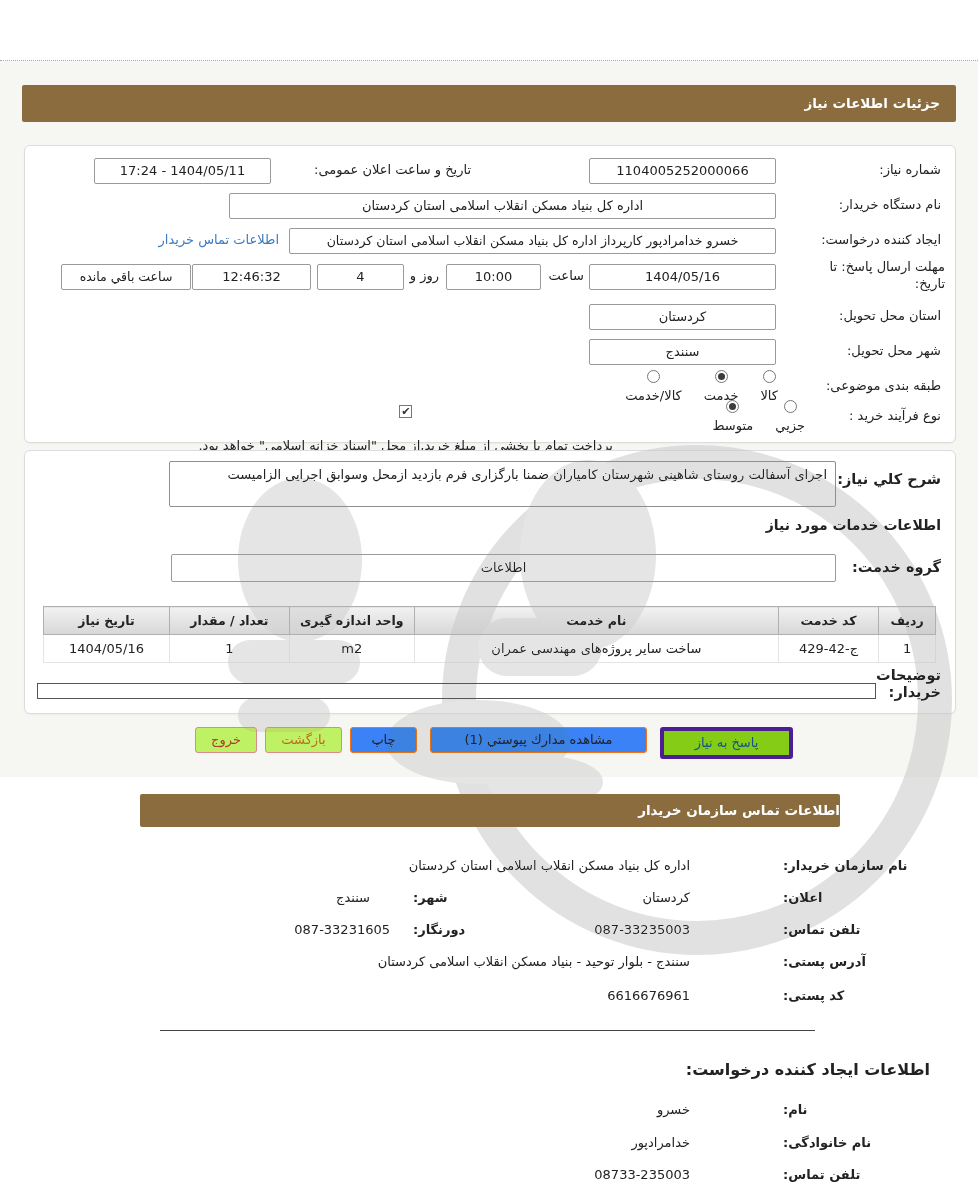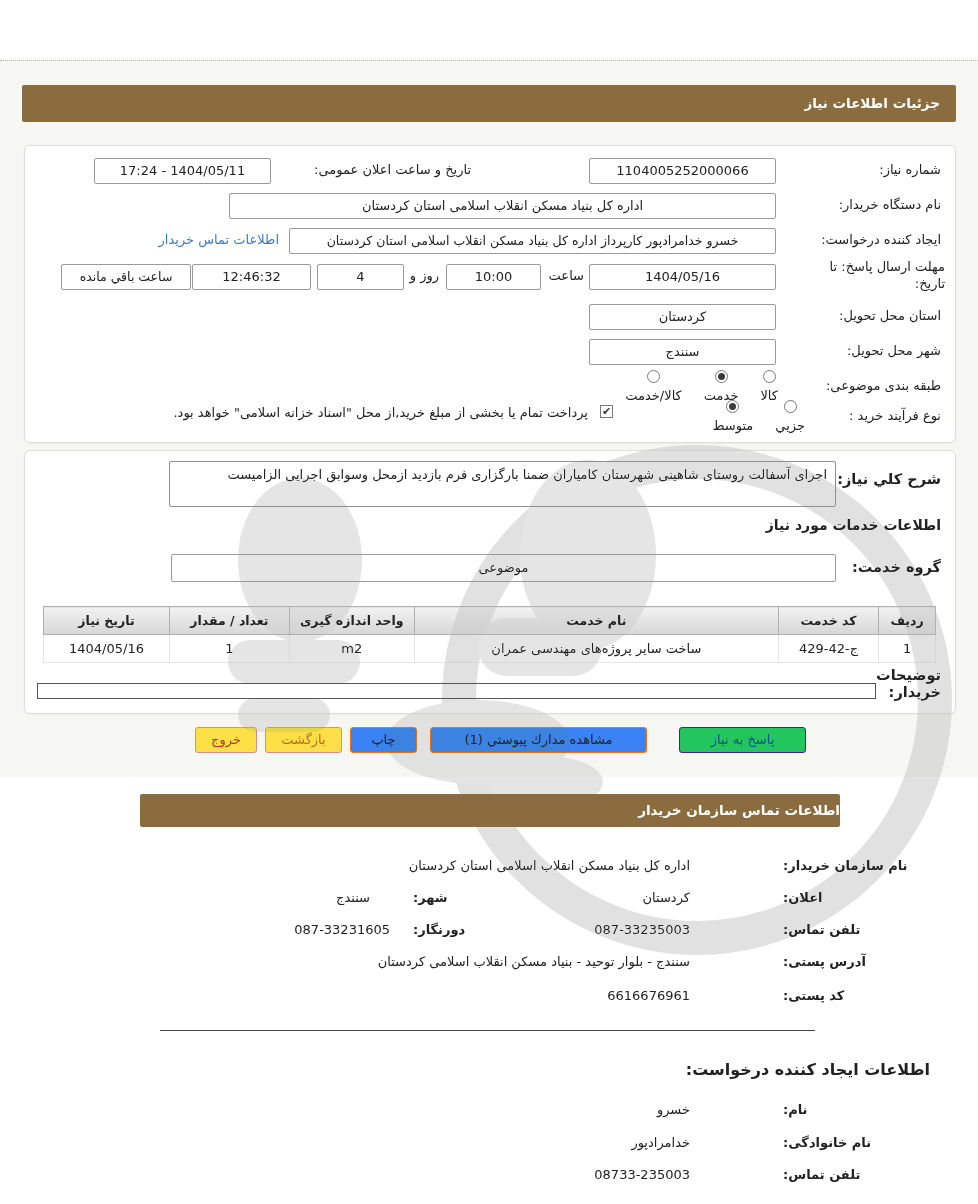--- a/index.html
+++ b/index.html
@@ -36,39 +36,39 @@
 
   .radio-row{position:absolute;display:flex;flex-direction:row;align-items:center;gap:22px;height:22px;z-index:3;}
   .radio-opt{display:flex;flex-direction:column;align-items:center;gap:5px;}
   .radio{width:13px;height:13px;border-radius:50%;border:1px solid #777;background:#fff;display:inline-block;box-sizing:border-box;}
   .radio.checked{position:relative;}
   .radio.checked::after{content:"";position:absolute;left:2px;top:2px;width:7px;height:7px;border-radius:50%;background:#3c3c3c;}
   .radio-label{font-size:13px;}
   .checkbox{width:13px;height:13px;border:1px solid #777;background:#fff;display:inline-block;box-sizing:border-box;
             font-size:11px;line-height:11px;text-align:center;color:#333;}
   .checkbox.checked::after{content:"\2714";}
-  .check-row{position:absolute;display:flex;flex-direction:row;align-items:flex-start;gap:12px;height:22px;z-index:3;}
+  .check-row{position:absolute;display:flex;flex-direction:column;align-items:center;gap:20px;height:22px;z-index:3;}
   .check-note{font-size:13px;white-space:nowrap;}
 
   .desc-box{position:absolute;background:#fff;border:1px solid #8f8f8f;font-size:13px;line-height:19px;
             padding:3px 8px;text-align:right;z-index:3;border-radius:2px;}
 
   
   .tbl{position:absolute;border-collapse:collapse;z-index:3;font-size:13px;}
   .tbl th{background:linear-gradient(#f2f2f2,#d7d7d7);border:1px solid #b0b0b0;font-size:12.5px;font-weight:bold;height:27px;padding:0 4px;}
   .tbl td{border:1px solid #e4e4e4;border-top:none;height:27px;text-align:center;padding:0 4px;background:transparent;}
 
   .thin-input{position:absolute;background:#fff;border:1px solid #555;height:14px;z-index:3;}
 
   
   .btn{position:absolute;top:727px;height:24px;line-height:24px;text-align:center;font-size:13px;
        border-radius:3px;cursor:pointer;z-index:3;white-space:nowrap;}
-  .btn-blue{background:#22c55e;border:1px solid #4c1d95;color:#17508f;margin-left:19px;}
+  .btn-blue{background:#84cc16;border:4px solid #4c1d95;color:#17508f;}
   .btn-green{background:#3b82f6;border:1px solid #f97316;color:#222;}
-  .btn-pink{background:#fde047;border:1px solid #d98c8c;}
+  .btn-pink{background:#bef264;border:1px solid #d98c8c;}
   .btn-orange-text{color:#bf6a1f;}
   .btn-red-text{color:#b03a2e;}
 
   
   .clabel{position:absolute;font-size:13px;font-weight:bold;white-space:nowrap;z-index:2;}
   .cval{position:absolute;font-size:13px;white-space:nowrap;z-index:2;}
   .chr{position:absolute;left:160px;width:655px;border-top:1px solid #444;z-index:2;}
   .chead{position:absolute;font-size:16px;font-weight:bold;white-space:nowrap;z-index:2;}
 </style>
 </head>
@@ -156,21 +156,21 @@
   </div>
 </div>
 
 <div class="panel box2">
   <span class="label b" style="top:16px;right:14px;font-size:14.5px;">شرح كلي نياز:</span>
   <div class="desc-box" style="top:10px;right:119px;width:649px;height:38px;">اجرای آسفالت روستای شاهینی شهرستان کامیاران ضمنا بارگزاری فرم بازدید ازمحل وسوابق اجرایی الزامیست</div>
 
   <span class="label b" style="top:62px;right:14px;font-size:14px;">اطلاعات خدمات مورد نیاز</span>
 
   <span class="label b" style="top:104px;right:14px;font-size:14.5px;">گروه خدمت:</span>
-  <span class="input" style="top:103px;right:119px;width:663px;height:26px;line-height:26px;">موضوعی</span>
+  <span class="input" style="top:103px;right:119px;width:663px;height:26px;line-height:26px;">اطلاعات</span>
 
   <table class="tbl" dir="rtl" style="top:155px;right:19px;width:893px;">
     <colgroup>
       <col style="width:57px">
         <col style="width:100px">
         <col style="width:365px">
       <col style="width:125px">
         <col style="width:120px">
         <col style="width:126px">
     </colgroup>

